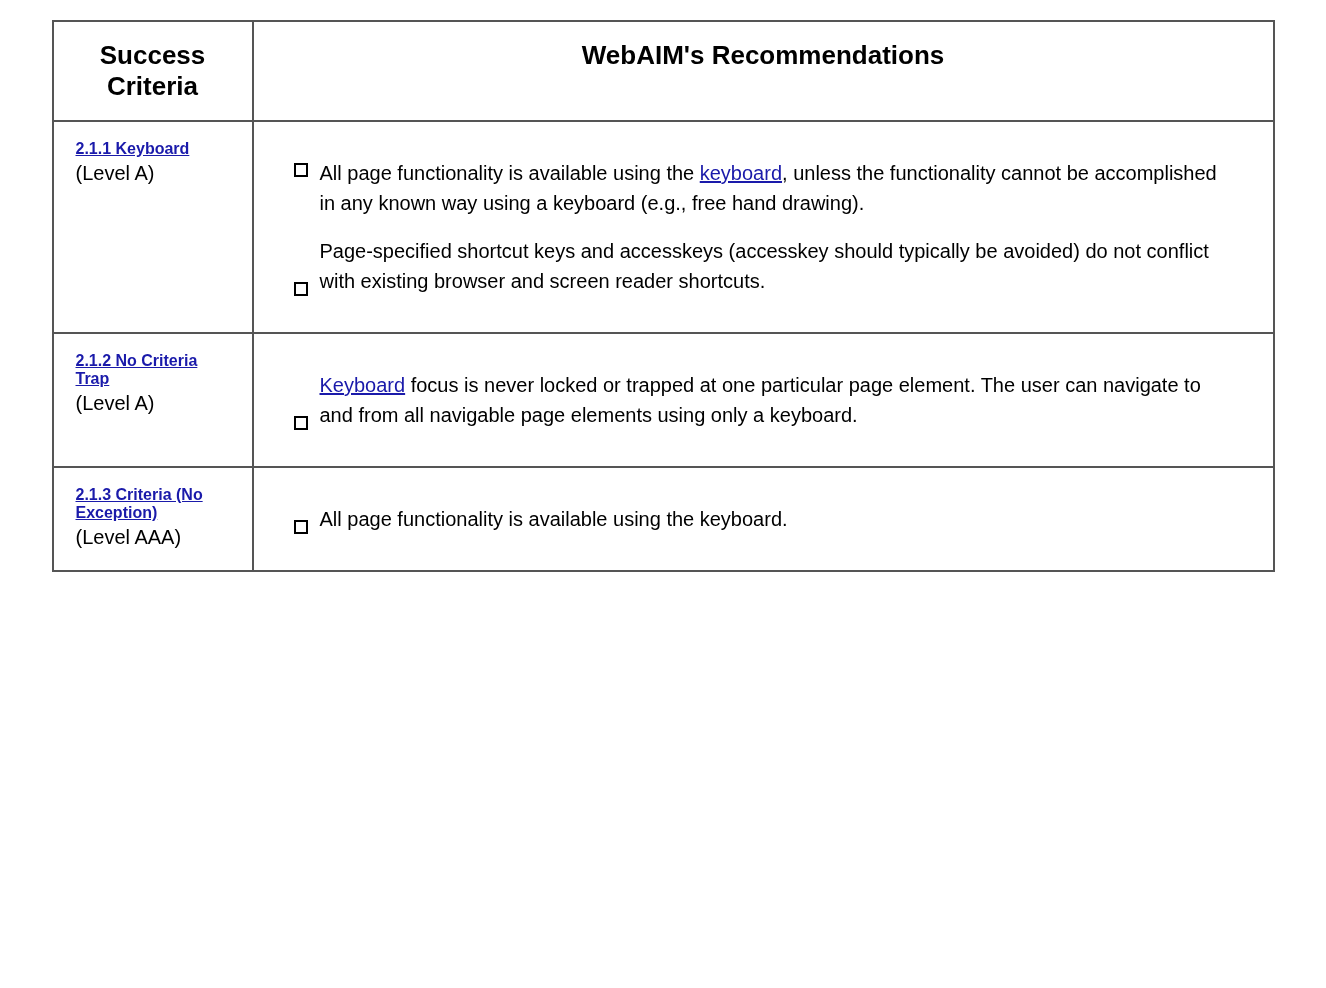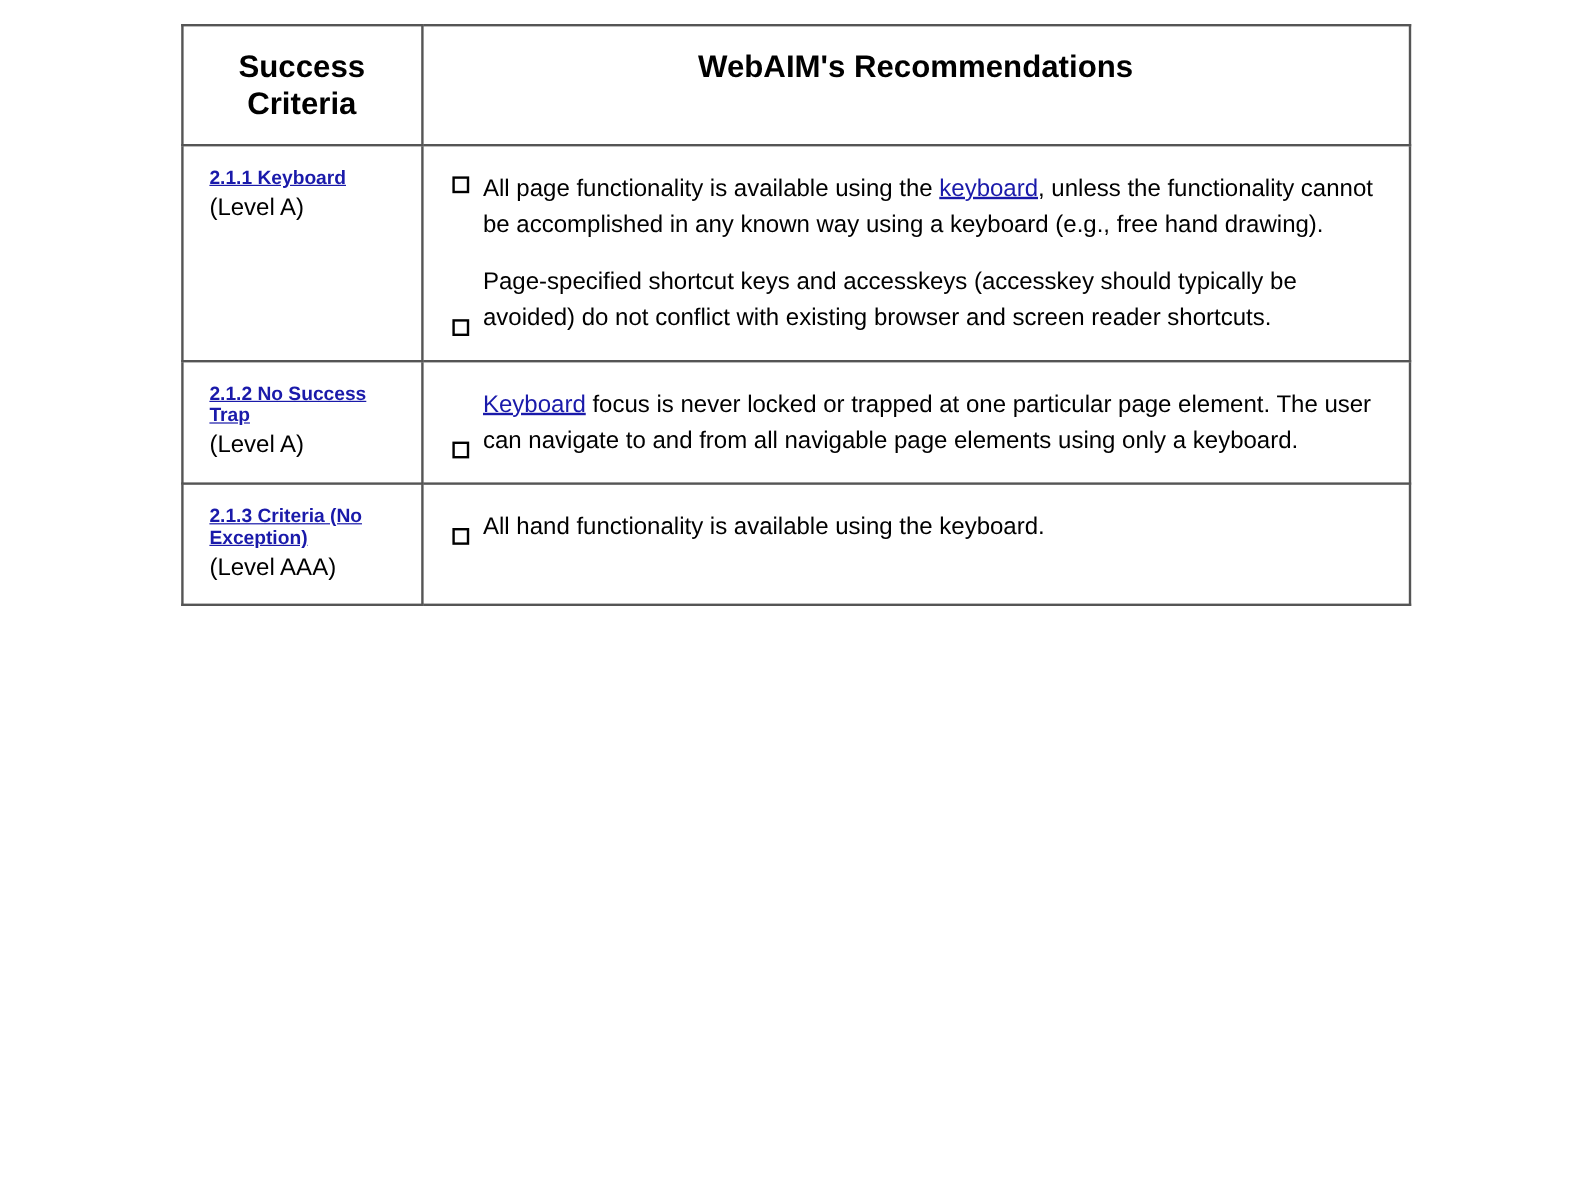--- a/index.html
+++ b/index.html
@@ -15,21 +15,21 @@
       color: #000;
       width: 1326px;
       min-height: 988px;
       display: flex;
       align-items: flex-start;
       justify-content: center;
       padding: 20px;
     }
 
     .table-container {
-      width: 1025px;
+      width: 1223px;
       border-collapse: collapse;
       border: 2px solid #555;
     }
 
     table {
       width: 100%;
       border-collapse: collapse;
     }
 
     th, td {
@@ -61,21 +61,21 @@
 
     .level-text {
       font-size: 20px;
       font-weight: normal;
       color: #000;
     }
 
     .rec-list {
       list-style: none;
       padding: 0;
-      margin: 2px;
+      margin: 18px;
     }
 
     .rec-list li {
       display: flex;
       align-items: flex-start;
       margin-bottom: 18px;
       font-size: 20px;
       line-height: 1.5;
     }
 
@@ -128,35 +128,35 @@
               <span class="rec-text">All page functionality is available using the <a href="#keyboard" class="inline-link">keyboard</a>, unless the functionality cannot be accomplished in any known way using a keyboard (e.g., free hand drawing).</span>
             </li>
             <li>
               <span class="bullet-square"></span>
               <span class="rec-text">Page-specified shortcut keys and accesskeys (accesskey should typically be avoided) do not conflict with existing browser and screen reader shortcuts.</span>
             </li>
           </ul>
         </td>
       </tr>
       <tr>
-        <td class="col-criteria"><a href="#no-keyboard-trap" class="criteria-link">2.1.2 No Success Trap</a><span class="level-text">(Level A)</span></td>
+        <td class="col-criteria"><a href="#no-keyboard-trap" class="criteria-link">2.1.2 No Criteria Trap</a><span class="level-text">(Level A)</span></td>
         <td>
           <ul class="rec-list">
             <li>
               <span class="bullet-square"></span>
               <span class="rec-text"><a href="#keyboard" class="inline-link">Keyboard</a> focus is never locked or trapped at one particular page element. The user can navigate to and from all navigable page elements using only a keyboard.</span>
             </li>
           </ul>
         </td>
       </tr>
       <tr>
         <td class="col-criteria"><a href="#keyboard-no-exception" class="criteria-link">2.1.3 Criteria (No Exception)</a><span class="level-text">(Level AAA)</span></td>
         <td>
           <ul class="rec-list">
             <li>
               <span class="bullet-square"></span>
-              <span class="rec-text">All hand functionality is available using the keyboard.</span>
+              <span class="rec-text">All page functionality is available using the keyboard.</span>
             </li>
           </ul>
         </td>
       </tr>
     </tbody>
 </table>
 
 </body></html>

